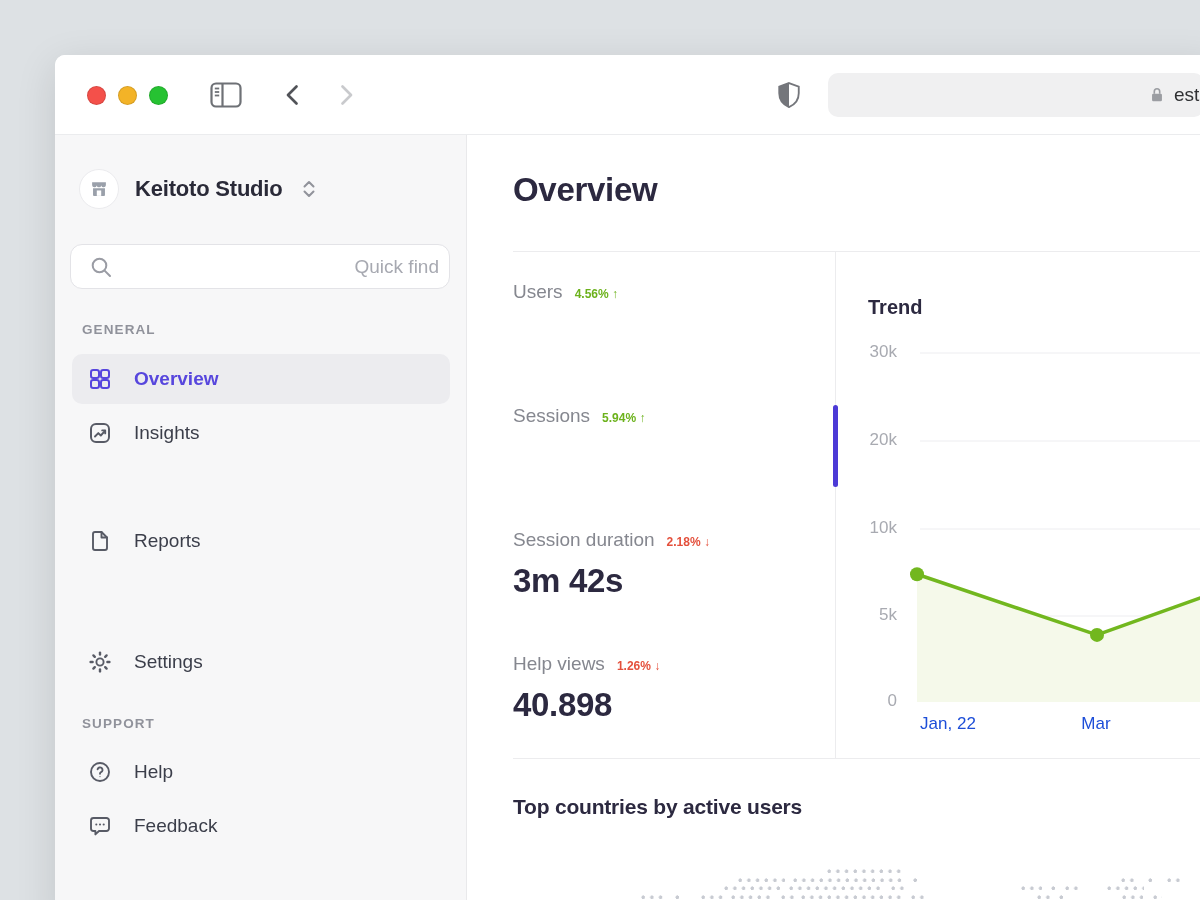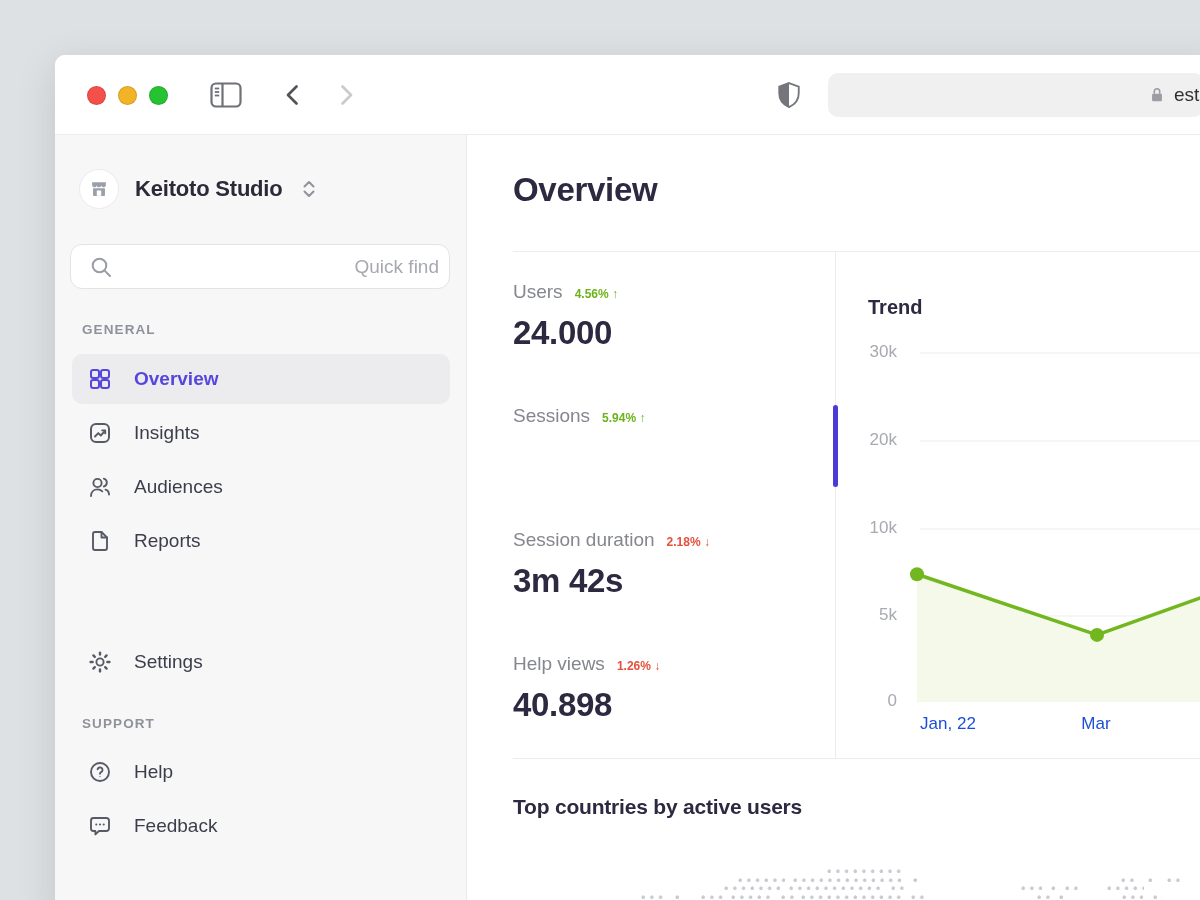--- a/index.html
+++ b/index.html
@@ -170,31 +170,20 @@
       <span class="ic">
         <svg width="24" height="24" viewBox="0 0 24 24">
           <rect x="3" y="3" width="18" height="18" rx="5" fill="none" stroke="#585b66" stroke-width="2"></rect>
           <path d="M7 15.5 l3.3-3.4 2.5 2.4 4.2-4.7" fill="none" stroke="#585b66" stroke-width="1.9" stroke-linecap="round" stroke-linejoin="round"></path>
           <path d="M14.2 9.4 h3 v3" fill="none" stroke="#585b66" stroke-width="1.9" stroke-linecap="round" stroke-linejoin="round"></path>
         </svg>
       </span>
       <span>Insights</span>
     </div>
 
-    <div class="navitem" style="top:327px">
-      <span class="ic">
-        <svg width="24" height="24" viewBox="0 0 24 24" fill="none" stroke="#585b66" stroke-width="1.9" stroke-linecap="round" stroke-linejoin="round">
-          <circle cx="9.5" cy="8" r="4.1"></circle>
-          <path d="M3 21 c0-4.2 2.9-6.6 6.5-6.6 2 0 3.6.7 4.8 1.9"></path>
-          <path d="M15.8 3.6 a4.1 4.1 0 0 1 0 7.9"></path>
-          <path d="M17.5 14.6 c2.2.6 3.5 2.3 3.5 4.9"></path>
-        </svg>
-      </span>
-      <span>Audiences</span>
-    </div>
 
     <div class="navitem" style="top:381px">
       <span class="ic">
         <svg width="24" height="24" viewBox="0 0 24 24" fill="none" stroke="#585b66" stroke-width="1.9" stroke-linecap="round" stroke-linejoin="round">
           <path d="M13.5 3 H7 a2 2 0 0 0 -2 2 v14 a2 2 0 0 0 2 2 h10 a2 2 0 0 0 2 -2 V8.5 Z"></path>
           <path d="M13.5 3 v5.5 H19"></path>
         </svg>
       </span>
       <span>Reports</span>
     </div>
@@ -252,21 +241,20 @@
     <div class="hdiv" style="top:623px"></div>
     <div id="vdiv"></div>
 
     <div id="statscol">
       <div class="stat" style="top:29px">
         <div class="row1">
           <span class="slabel">Users</span>
           <span class="sdelta up"><span>4.56%</span>
             <span>↑</span></span>
         </div>
-        <div class="svalue">24.000</div>
       </div>
       <div class="stat" style="top:153px">
         <div class="row1">
           <span class="slabel">Sessions</span>
           <span class="sdelta up"><span>5.94%</span>
             <span>↑</span></span>
         </div>
       </div>
       <div class="stat" style="top:277px">
         <div class="row1">

